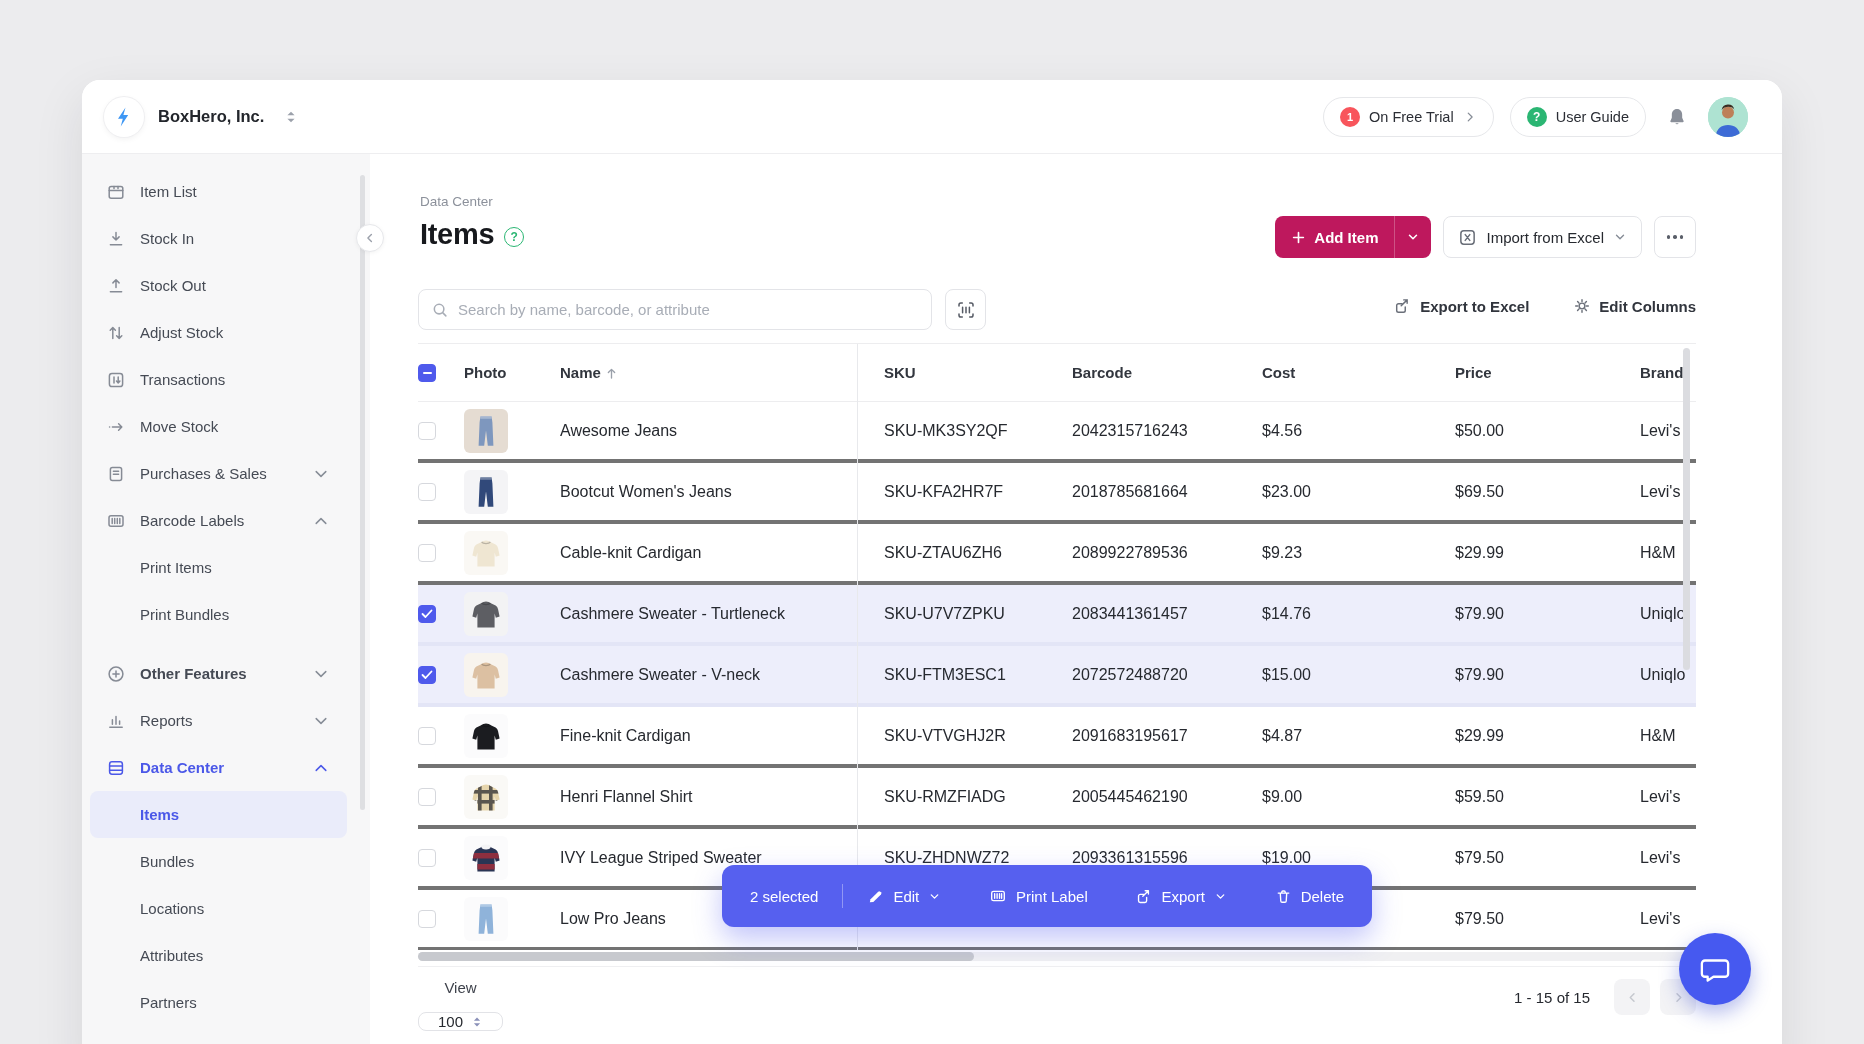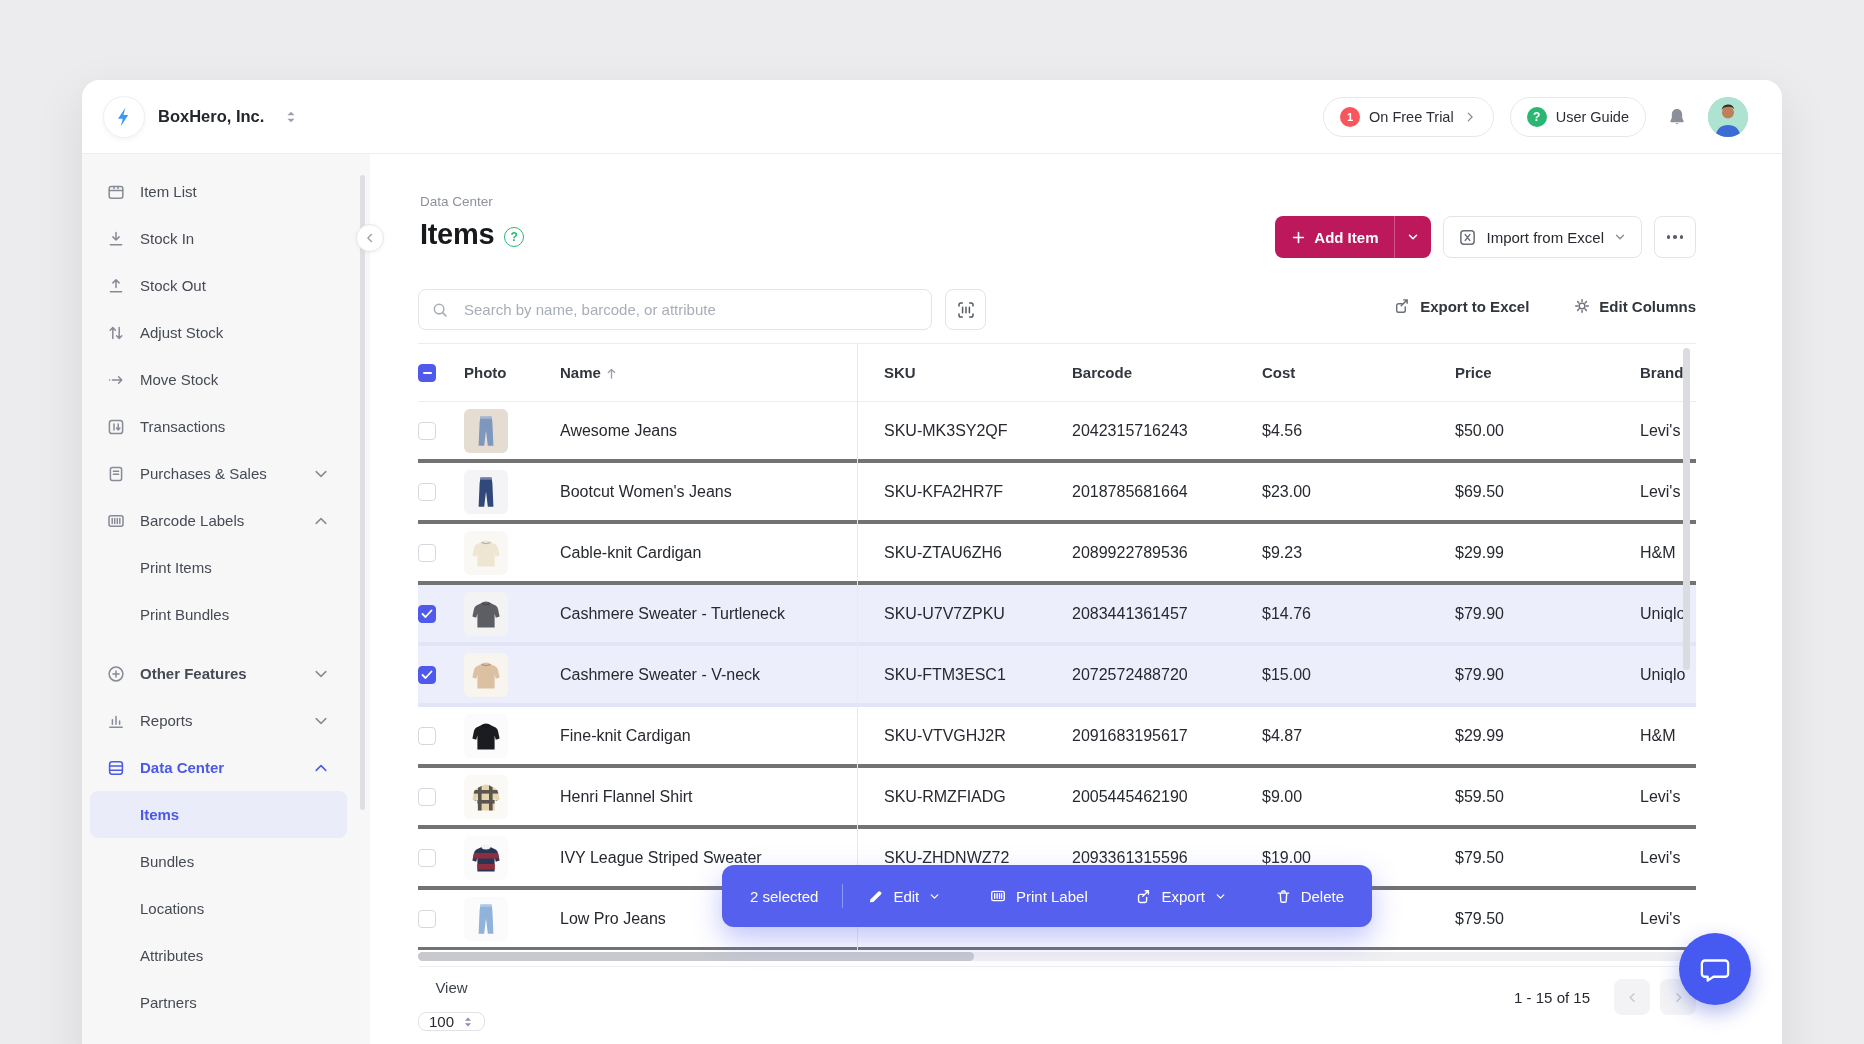--- a/index.html
+++ b/index.html
@@ -48,21 +48,21 @@
   .page-title { font-size:29px; font-weight:700; color:#17191D; letter-spacing:-.3px; }
   .help-dot { width:20px; height:20px; border-radius:50%; border:1.6px solid #2BB673; color:#2BB673; font-size:12px; font-weight:700; display:flex; align-items:center; justify-content:center; margin-top:4px; cursor:pointer; }
   .header-actions { position:absolute; right:86px; top:62px; display:flex; align-items:center; gap:12px; height:42px; }
   .btn-add { height:42px; background:#be185d; border-radius:8px; color:#fff; font-size:15px; font-weight:600; display:flex; align-items:center; cursor:pointer; }
   .btn-add .main-part { display:flex; align-items:center; gap:8px; padding:0 16px 0 16px; }
   .btn-add .split { width:1px; height:42px; background:rgba(255,255,255,.25); }
   .btn-add .chev-part { width:36px; display:flex; align-items:center; justify-content:center; }
   .btn-import { height:42px; background:#fff; border:1px solid #E3E4E8; border-radius:8px; display:flex; align-items:center; gap:9px; padding:0 14px; font-size:15px; font-weight:500; color:#26292F; cursor:pointer; }
   .btn-more { width:42px; height:42px; border:1px solid #E3E4E8; border-radius:8px; background:#fff; display:flex; align-items:center; justify-content:center; gap:3px; cursor:pointer; }
   .btn-more i { width:3.5px; height:3.5px; border-radius:50%; background:#5A5F69; }
-  .search-box { position:absolute; left:48px; top:135px; width:514px; height:41px; border:1px solid #E3E4E8; border-radius:8px; display:flex; align-items:center; padding:15px 12px; gap:15px; color:#A8ADB6; }
+  .search-box { position:absolute; left:48px; top:135px; width:514px; height:41px; border:1px solid #E3E4E8; border-radius:8px; display:flex; align-items:center; padding:15px 12px; gap:9px; color:#A8ADB6; }
   .search-box input { border:none; outline:none; flex:1; font-size:15px; font-family:inherit; color:#23262C; background:transparent; }
   .search-box input::placeholder { color:#A8ADB6; }
   .scan-btn { position:absolute; left:575px; top:135px; width:41px; height:41px; border:1px solid #E3E4E8; border-radius:8px; background:#fff; display:flex; align-items:center; justify-content:center; color:#555A64; cursor:pointer; }
   .table-tools { position:absolute; right:86px; top:143px; display:flex; gap:44px; }
   .tool { display:flex; align-items:center; gap:8px; font-size:15px; font-weight:600; color:#31353D; cursor:pointer; }
   .tool .t-icon { display:flex; color:#6A6F79; }
   
   .table { position:absolute; left:48px; top:189px; width:1278px; height:607px; border-top:1px solid #EDEDEF; overflow:hidden; }
   .thead, .trow { display:grid; grid-template-columns:46px 96px 297px 215px 190px 193px 185px 120px; align-items:center; }
   .thead { height:58px; border-bottom:1px solid #EDEDEF; font-size:15px; font-weight:600; color:#32363E; }
@@ -83,21 +83,21 @@
   
   .float-toolbar { position:absolute; left:352px; top:711px; width:650px; height:62px; background:#5660EF; border-radius:12px; box-shadow:0 12px 28px rgba(80,90,240,.35); display:flex; align-items:center; padding:0 28px; color:#fff; z-index:6; }
   .ft-count { font-size:15px; font-weight:500; }
   .ft-div { width:1px; height:24px; background:rgba(255,255,255,.35); margin:0 24px; }
   .ft-actions { display:flex; align-items:center; gap:38px; flex:1; justify-content:space-between; }
   .ft-btn { display:flex; align-items:center; gap:9px; font-size:15px; font-weight:500; cursor:pointer; white-space:nowrap; }
   .ft-btn .fi { display:flex; }
   
   .footer-divider { position:absolute; left:48px; top:812px; width:1278px; height:1px; background:#EFEFF1; }
   .view-group { position:absolute; left:48px; top:825px; height:36px; display:flex; align-items:center; gap:16px; font-size:15px; color:#3F434C;flex-direction:column; }
-  .page-size { height:36px; min-width:58px; border:1px solid #E2E3E7; border-radius:8px; display:flex; align-items:center; gap:8px; padding:0 10px; font-size:15px; color:#26292F; cursor:pointer; }
+  .page-size { height:36px; min-width:58px; border:1px solid #E2E3E7; border-radius:8px; display:flex; align-items:center; gap:8px; padding:0 19px; font-size:15px; color:#26292F; cursor:pointer; }
   .pager { position:absolute; right:86px; top:825px; height:36px; display:flex; align-items:center; gap:10px; }
   .range { font-size:15px; color:#26292F; margin-right:14px; }
   .pg-btn { width:36px; height:36px; border-radius:8px; background:#F3F3F5; display:flex; align-items:center; justify-content:center; color:#C6C9CF; cursor:default; }
   
   .chat-fab { position:absolute; left:1309px; top:779px; width:72px; height:72px; border-radius:50%; background:#4659F0; box-shadow:0 8px 20px rgba(40,60,200,.35); display:flex; align-items:center; justify-content:center; z-index:9; cursor:pointer; }
 </style>
 </head>
 <body>
 
 <div class="window">
@@ -179,35 +179,35 @@
               <svg viewBox="0 0 20 20" width="20" height="20" fill="none" stroke="currentColor" stroke-width="1.5" stroke-linecap="round" stroke-linejoin="round">
                 <path d="M6.8 15.6V4.6m0 0L4.2 7.2m2.6-2.6 2.6 2.6"></path>
                 <path d="M13.2 4.4v11m0 0 2.6-2.6m-2.6 2.6-2.6-2.6"></path>
               </svg>
             </span>
             <span class="side-label">Adjust Stock</span>
           </div>
           <div class="side-item">
             <span class="side-icon">
               <svg viewBox="0 0 20 20" width="20" height="20" fill="none" stroke="currentColor" stroke-width="1.5" stroke-linecap="round" stroke-linejoin="round">
-                <circle cx="3.6" cy="10" r="0.8" fill="currentColor" stroke="none"></circle>
-                <path d="M6.4 10h9.4m0 0-3.2-3.2M15.8 10l-3.2 3.2"></path>
-              </svg>
-            </span>
-            <span class="side-label">Move Stock</span>
-          </div>
-          <div class="side-item">
-            <span class="side-icon">
-              <svg viewBox="0 0 20 20" width="20" height="20" fill="none" stroke="currentColor" stroke-width="1.5" stroke-linecap="round" stroke-linejoin="round">
                 <rect x="3.4" y="3.4" width="13.2" height="13.2" rx="2.6"></rect>
                 <path d="M8 7v6"></path>
                 <path d="M12.2 7v6m0 0 1.7-1.9M12.2 13l-1.7-1.9"></path>
               </svg>
             </span>
             <span class="side-label">Transactions</span>
+          </div>
+          <div class="side-item">
+            <span class="side-icon">
+              <svg viewBox="0 0 20 20" width="20" height="20" fill="none" stroke="currentColor" stroke-width="1.5" stroke-linecap="round" stroke-linejoin="round">
+                <circle cx="3.6" cy="10" r="0.8" fill="currentColor" stroke="none"></circle>
+                <path d="M6.4 10h9.4m0 0-3.2-3.2M15.8 10l-3.2 3.2"></path>
+              </svg>
+            </span>
+            <span class="side-label">Move Stock</span>
           </div>
           <div class="side-item">
             <span class="side-icon">
               <svg viewBox="0 0 20 20" width="20" height="20" fill="none" stroke="currentColor" stroke-width="1.5" stroke-linecap="round" stroke-linejoin="round">
                 <rect x="4.4" y="3.4" width="11.2" height="13.2" rx="2"></rect>
                 <path d="M7.4 7.2h5.2M7.4 10.2h5.2"></path>
               </svg>
             </span>
             <span class="side-label">Purchases &amp; Sales</span>
             <span class="side-chev">

